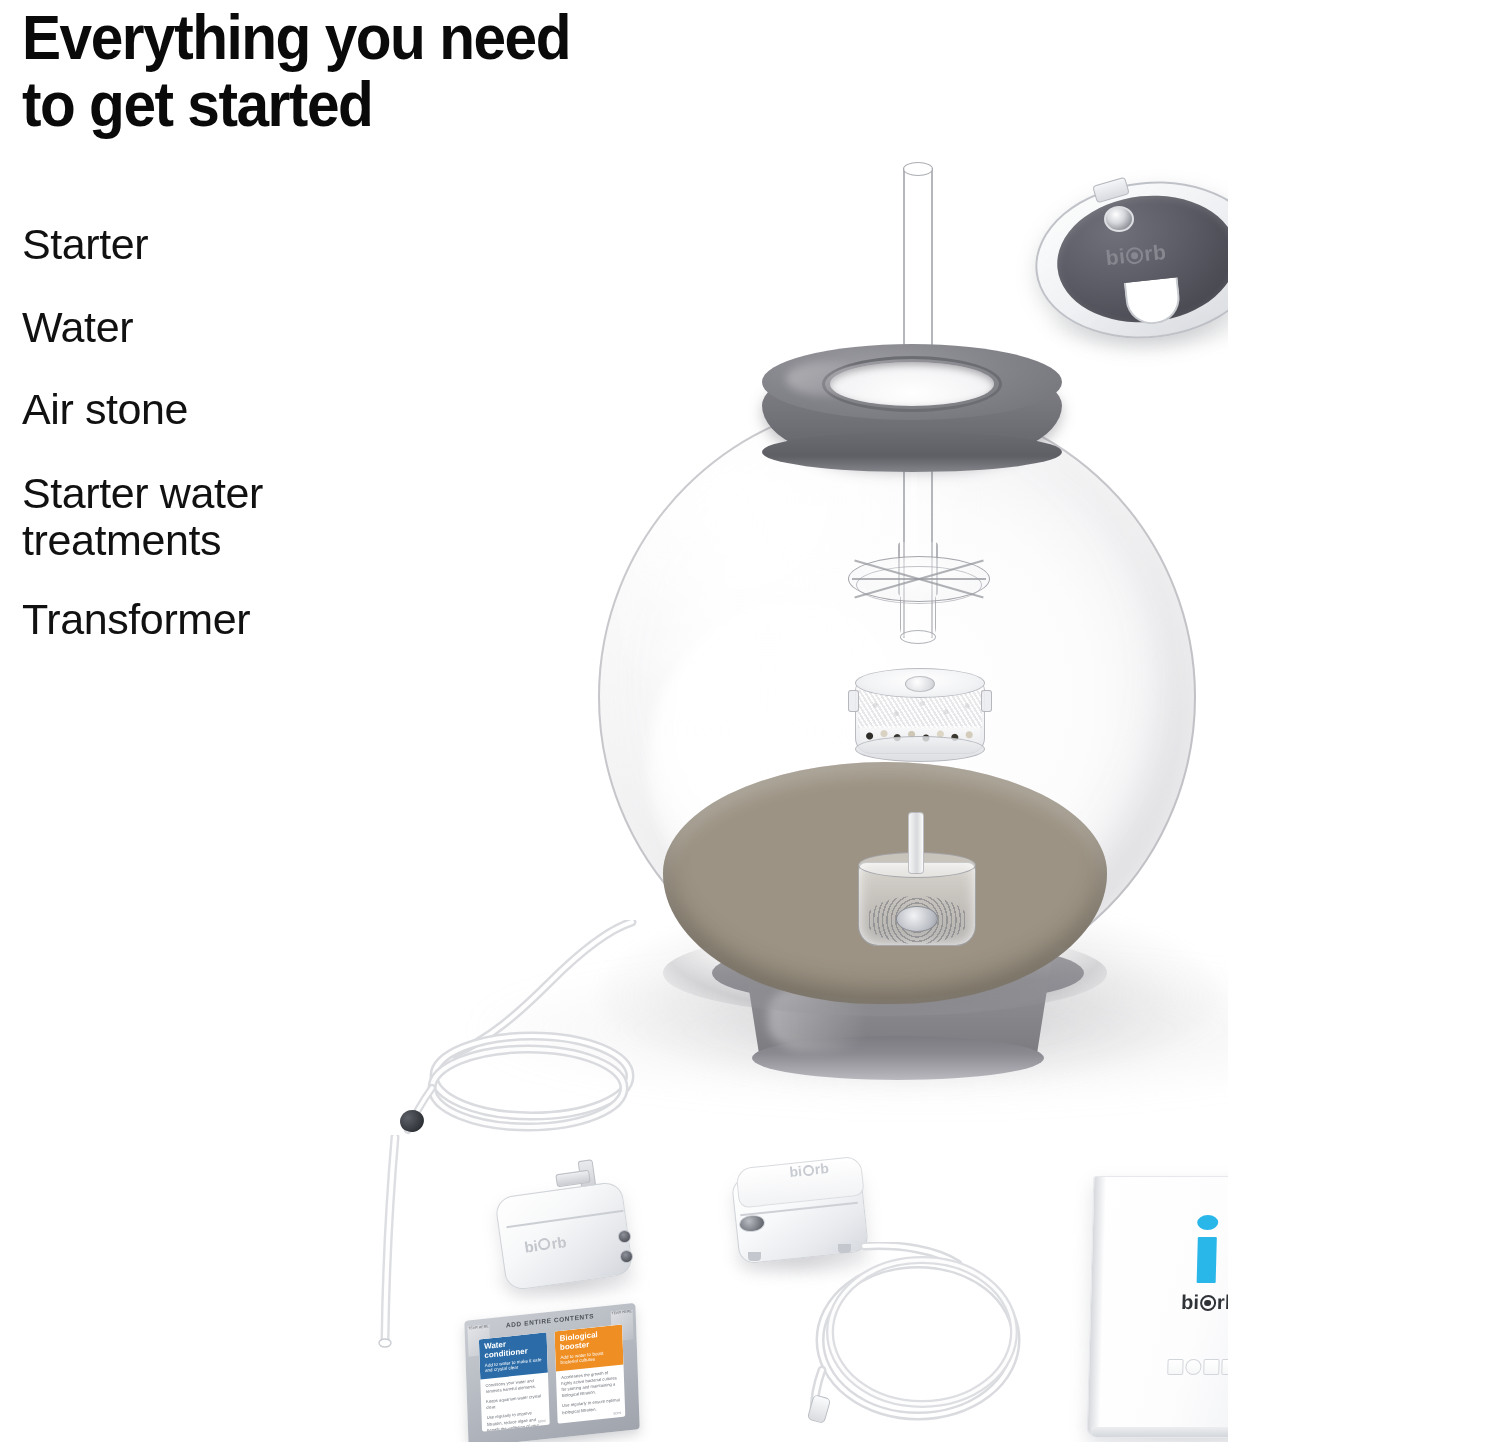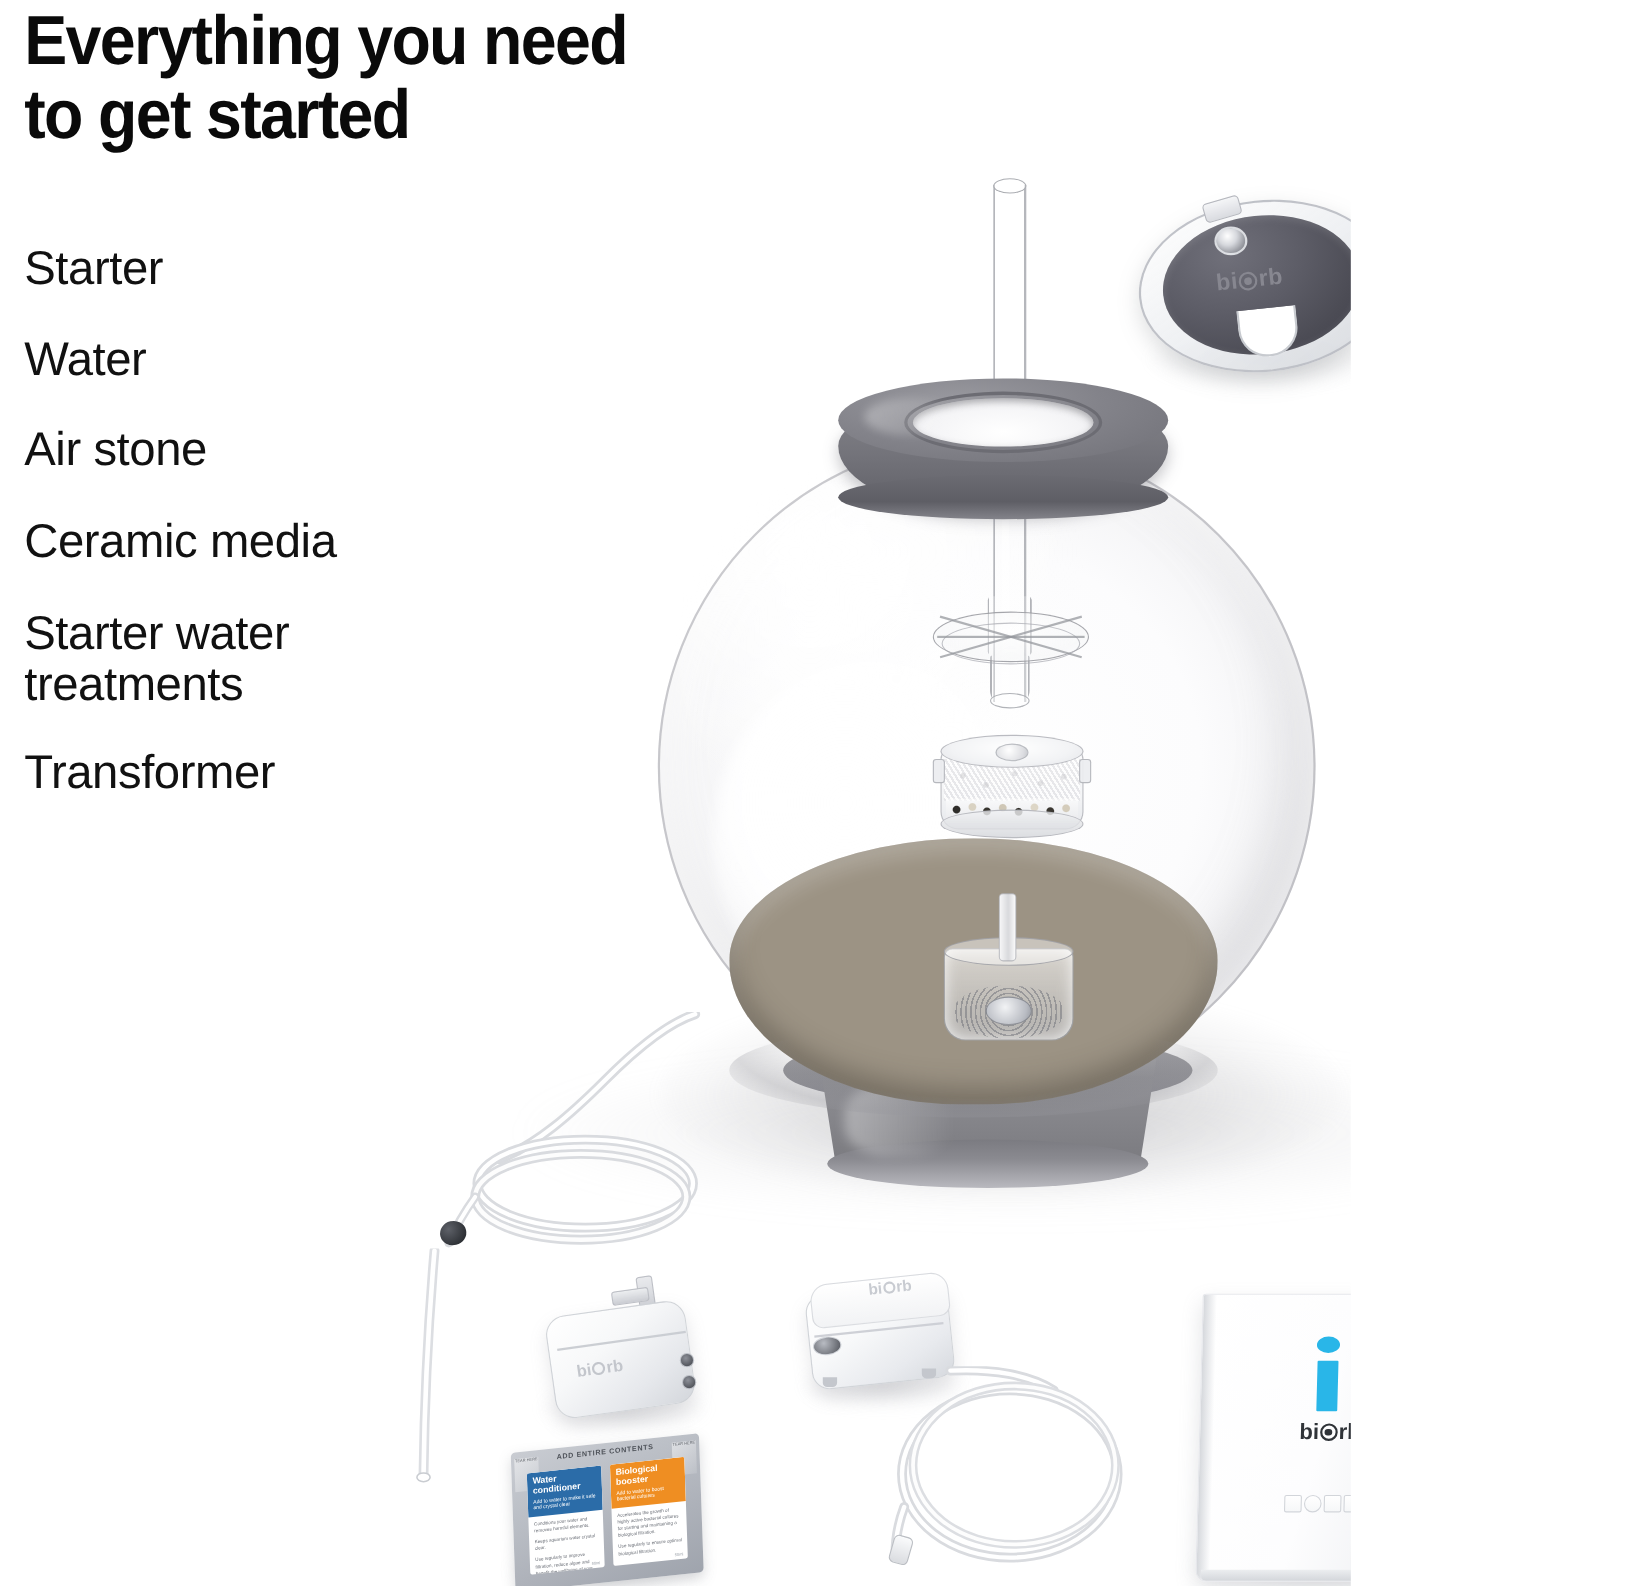--- a/index.html
+++ b/index.html
@@ -680,21 +680,20 @@
 
   <div id="headline">
     <span class="hl-line">Everything you need</span>
     <span class="hl-line">to get started</span>
   </div>
 
   <div id="item-list">
     <div class="item">Starter</div>
     <div class="item">Water</div>
     <div class="item">Air stone</div>
-    <div class="item">Ceramic media</div>
     <div class="item two-line">Starter water
 treatments</div>
     <div class="item">Transformer</div>
   </div>
 
   <div id="scene">
 
     <div class="obj" id="sphere-shadow2"></div>
     <div class="obj" id="sphere-shadow"></div>
 

